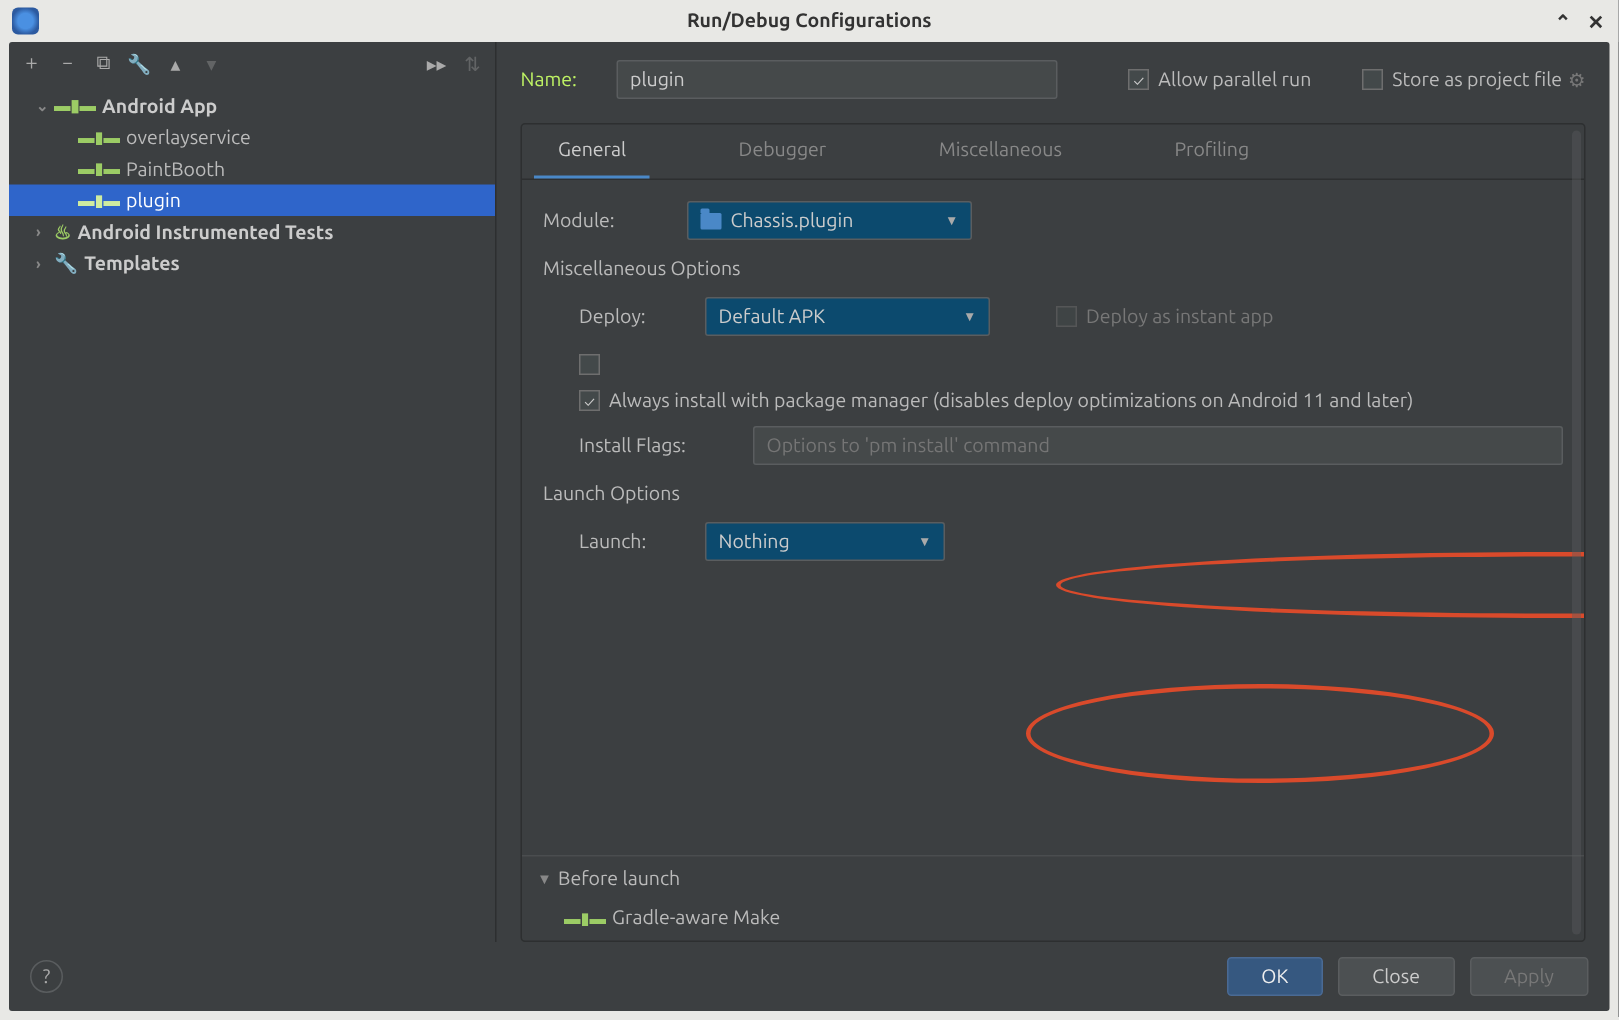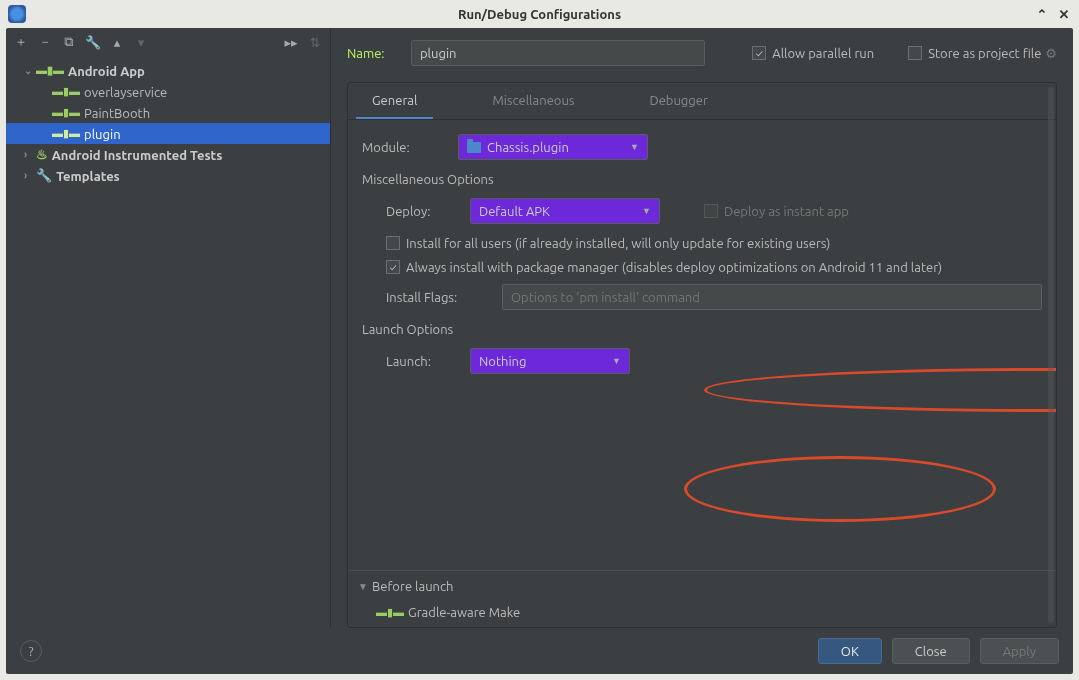--- a/index.html
+++ b/index.html
@@ -41,21 +41,21 @@
 .scrollbar-fake { position: absolute; right: 2px; top: 4px; bottom: 4px; width: 6px; background: #5a5d5f; border-radius: 3px; opacity: .4; }
 
 .tabs { display: flex; border-bottom: 1px solid #2d2f30; padding: 0 8px; gap: 43px; }
 .tab { padding: 10px 16px; color: #888; cursor: pointer; border-bottom: 2px solid transparent; }
 .tab.active { color: #ccc; border-bottom-color: #4a88c7; }
 
 .form-area { padding: 14px 14px 0 14px; flex: 1; overflow: hidden; position: relative; }
 .form-row { display: flex; align-items: center; margin-bottom: 12px; gap: 26px; }
 .form-label { width: 70px; color: #bbb; }
 .form-label-w { width: 90px; color: #bbb; }
-.combo { background: #6d28d9; border: 1px solid #5a5d5f; color: #ccc; padding: 3px 8px; height: 26px; display: flex; align-items: center; border-radius: 2px; position: relative; cursor: pointer; }
+.combo { background: #0c4a6e; border: 1px solid #5a5d5f; color: #ccc; padding: 3px 8px; height: 26px; display: flex; align-items: center; border-radius: 2px; position: relative; cursor: pointer; }
 .combo-arrow { position: absolute; right: 8px; color: #aaa; font-size: 9px; }
 .section-title { color: #bbb; margin: 8px 0 12px 0; }
 .indent { padding-left: 24px; }
 .check-row { display: flex; align-items: center; margin-bottom: 10px; color: #bbb; }
 .placeholder-input { flex: 1; color: #777; }
 
 .before-launch { border-top: 1px solid #4a4d4f; margin-top: auto; }
 .before-header { display: flex; align-items: center; padding: 8px 10px; color: #bbb; cursor: pointer; }
 .before-item { display: flex; align-items: center; padding: 4px 10px 8px 28px; color: #bbb; }
 
@@ -142,22 +142,23 @@
         <label class="check-row" style="margin:0;">
           <span class="chk"></span>
           <span>Store as project file</span>
           <span class="gear-gray">⚙</span>
         </label>
       </div>
 
       <div class="config-area">
         <div class="tabs">
           <div class="tab active">General</div>
+          <div class="tab">Debugger</div>
           <div class="tab">Miscellaneous</div>
-          <div class="tab">Debugger</div>
+          <div class="tab">Profiling</div>
         </div>
 
         <div class="form-area">
           <div class="form-row">
             <span class="form-label">Module:</span>
             <div class="combo" style="width:190px">
               <span class="folder-icon"></span>
               <span>Chassis.plugin</span>
               <span class="combo-arrow">▼</span>
             </div>
@@ -171,21 +172,20 @@
                 <span>Default APK</span>
                 <span class="combo-arrow">▼</span>
               </div>
               <label class="check-row" style="margin:0 0 0 18px; color:#777;">
                 <span class="chk" style="opacity:.5"></span>
                 <span>Deploy as instant app</span>
               </label>
             </div>
             <label class="check-row">
               <span class="chk"></span>
-              <span>Install for all users (if already installed, will only update for existing users)</span>
             </label>
             <label class="check-row">
               <span class="chk checked"></span>
               <span>Always install with package manager (disables deploy optimizations on Android 11 and later)</span>
             </label>
             <div class="form-row">
               <span class="form-label-w">Install Flags:</span>
               <input class="text-input placeholder-input" placeholder="Options to 'pm install' command" style="">
             </div>
           </div>

